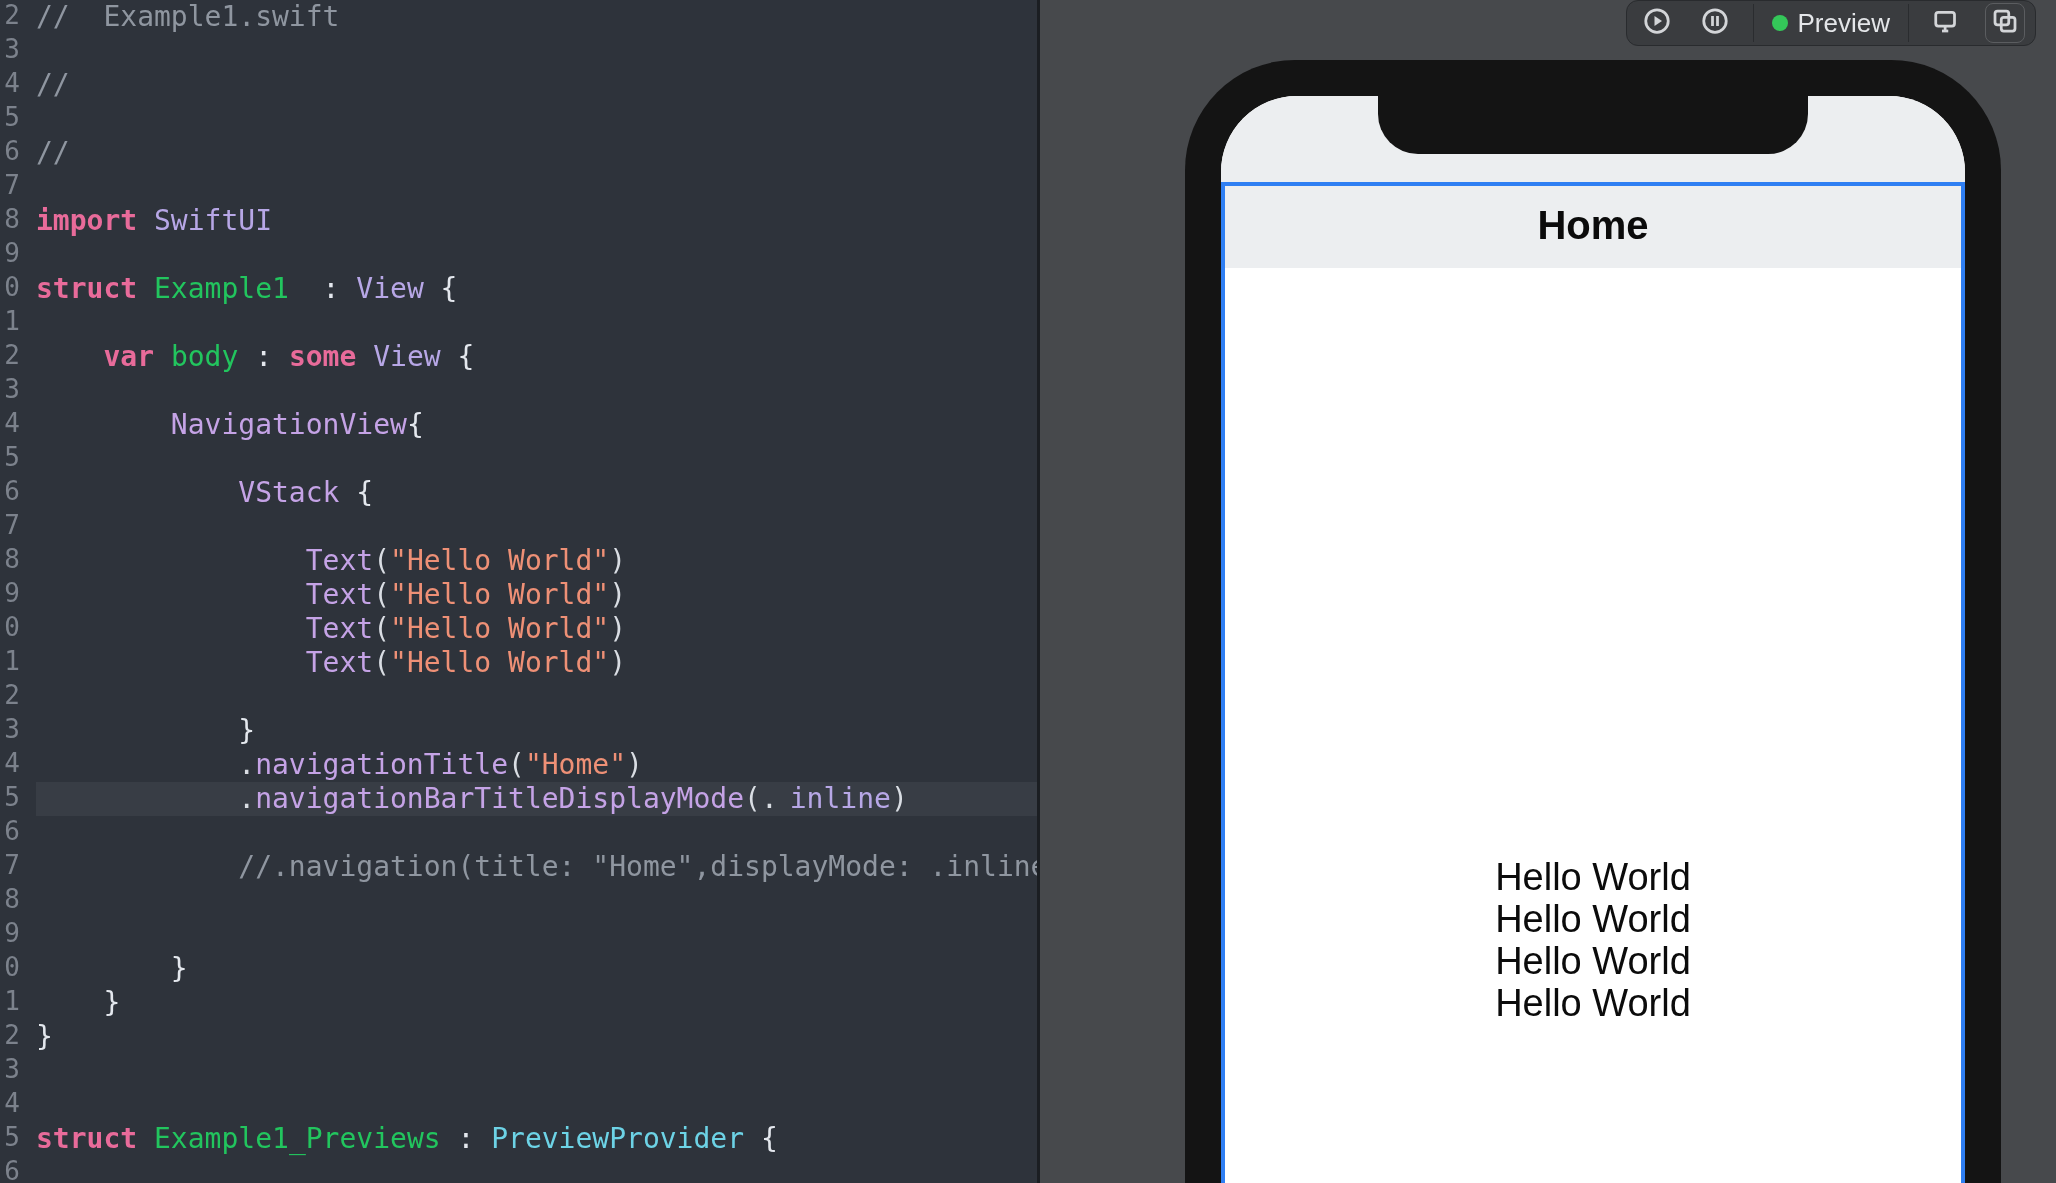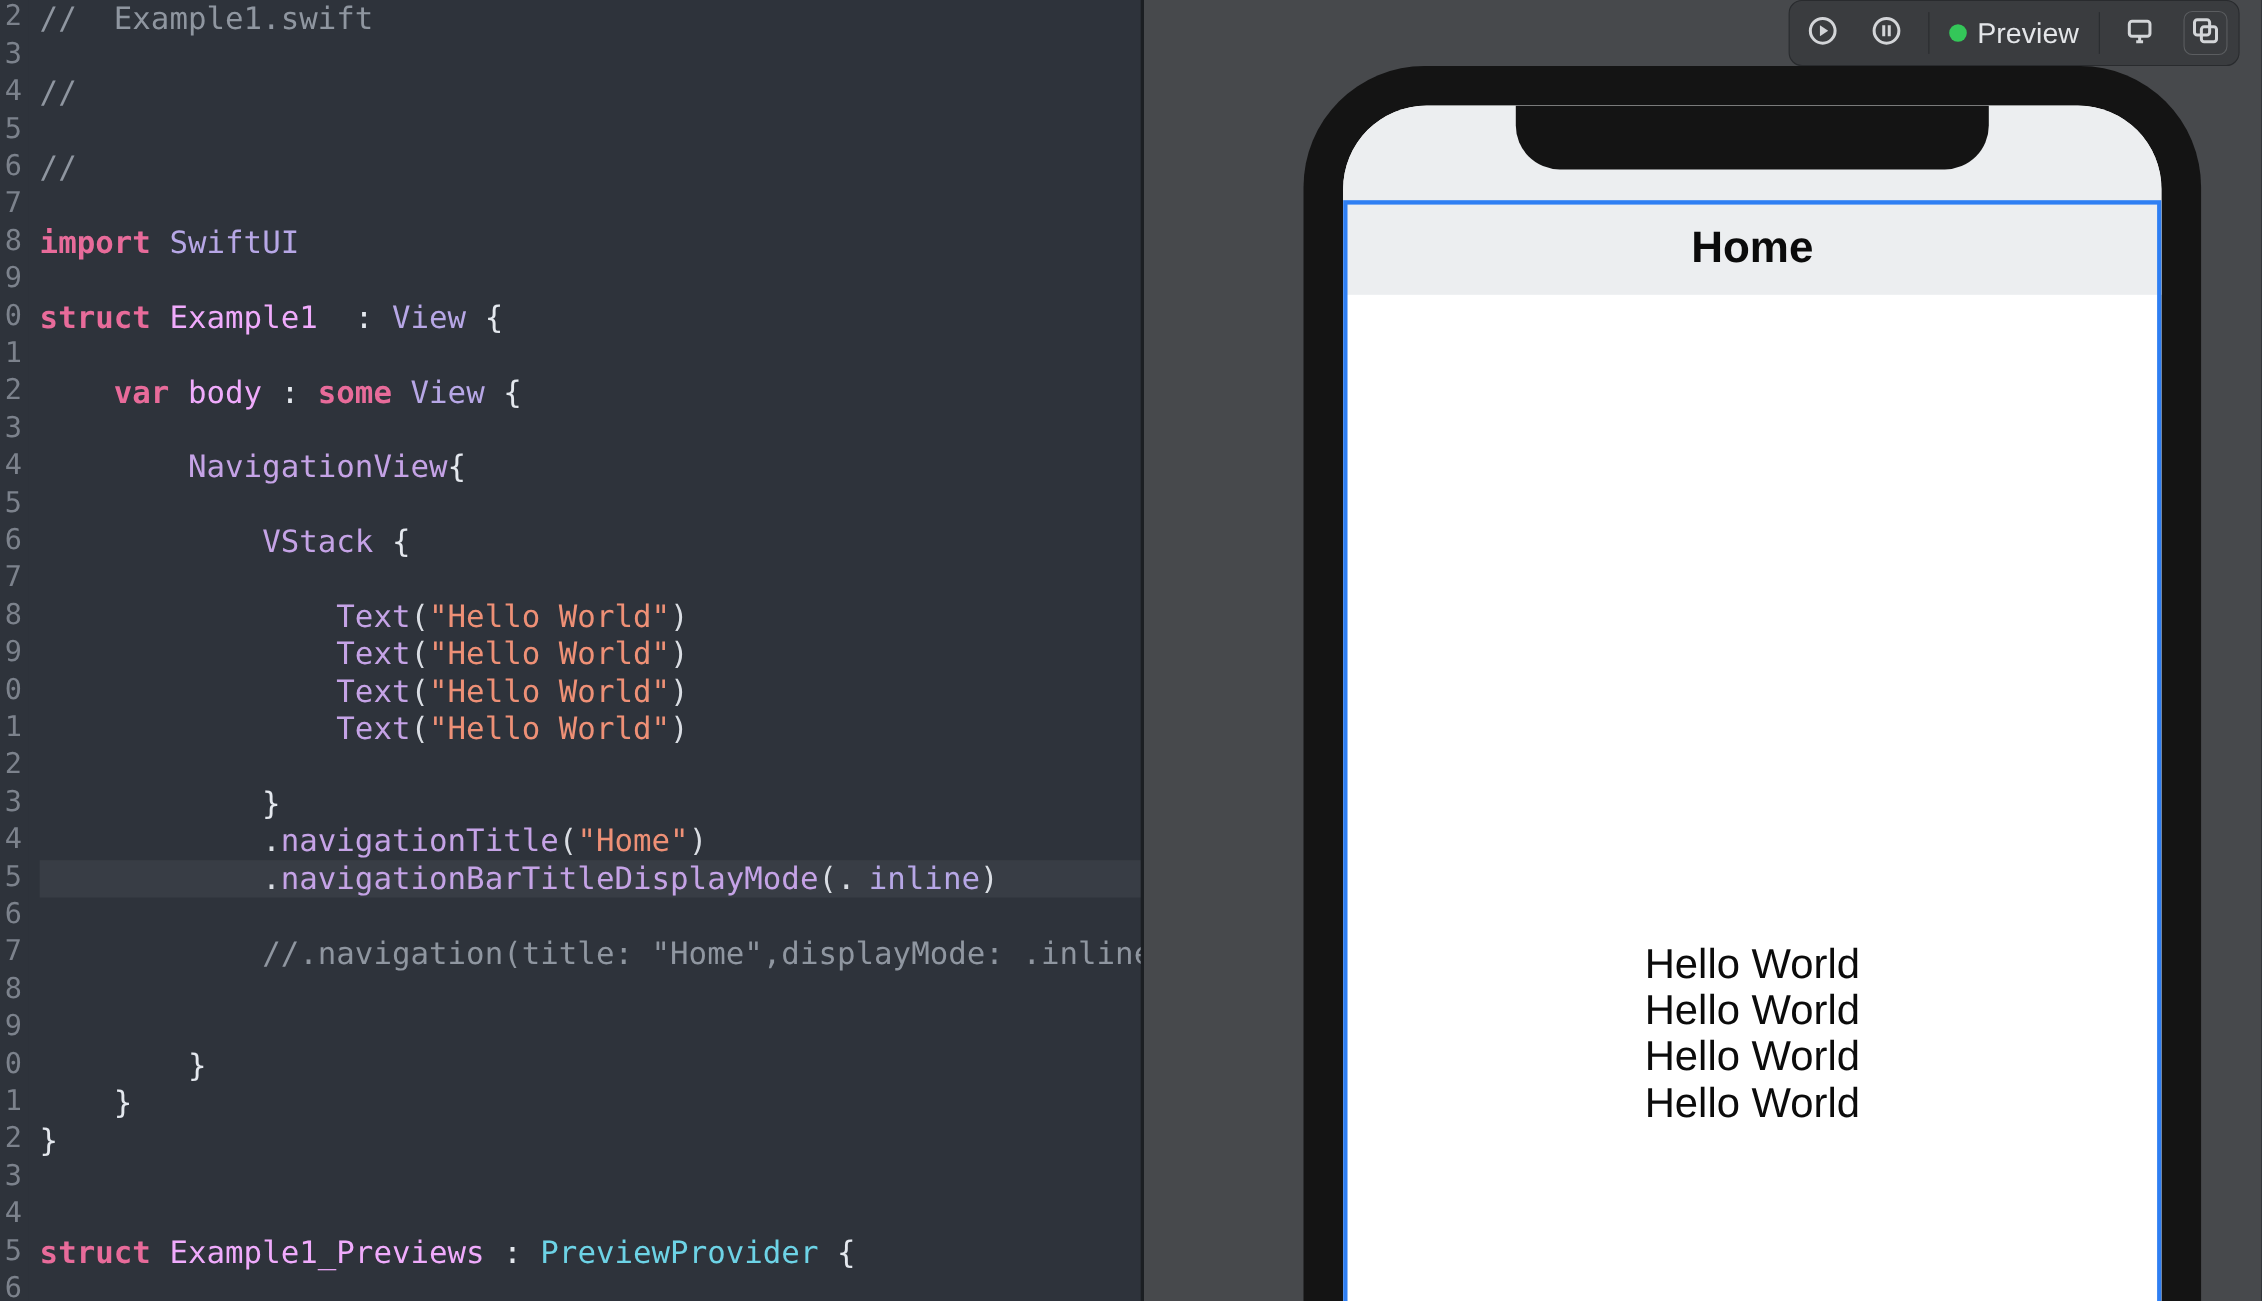--- a/index.html
+++ b/index.html
@@ -53,21 +53,21 @@
   }
   .code .row.hl {
     background: #383d45;
     right: 0;
     padding-right: 0;
   }
   
   .c-comment { color: #8f96a0; }
   .c-kw      { color: #e86b9a; font-weight: 600; }    
   .c-type    { color: #b7a7e6; }                       
-  .c-name    { color: #f0abfc; }                       
+  .c-name    { color: #22c55e; }                       
   .c-func    { color: #c5a3e6; }                       
   .c-paren   { color: #d9dde3; }
   .c-str     { color: #ee9076; }                       
   .c-dot     { color: #d9dde3; }
   .c-enum    { color: #b7a7e6; margin-left: 12px; }                       
   .c-plain   { color: #e4e8ee; }
   .c-struct2 { color: #6dd3e6; }                       
 
   .editor .divider {
     position: absolute;
@@ -79,21 +79,21 @@
   
   .preview-pane {
     flex: 1;
     position: relative;
     background: #47494c;
   }
   .toolbar {
     position: absolute;
     top: 0;
     right: 20px;
-    height: 60px;
+    height: 46px;
     background: #3a3c3f;
     border: 1px solid #292b2e;
     border-radius: 12px;
     display: flex;
     align-items: center;
     padding: 0 10px;
     gap: 18px;
   }
   .toolbar .t-btn {
     width: 40px; height: 40px;

